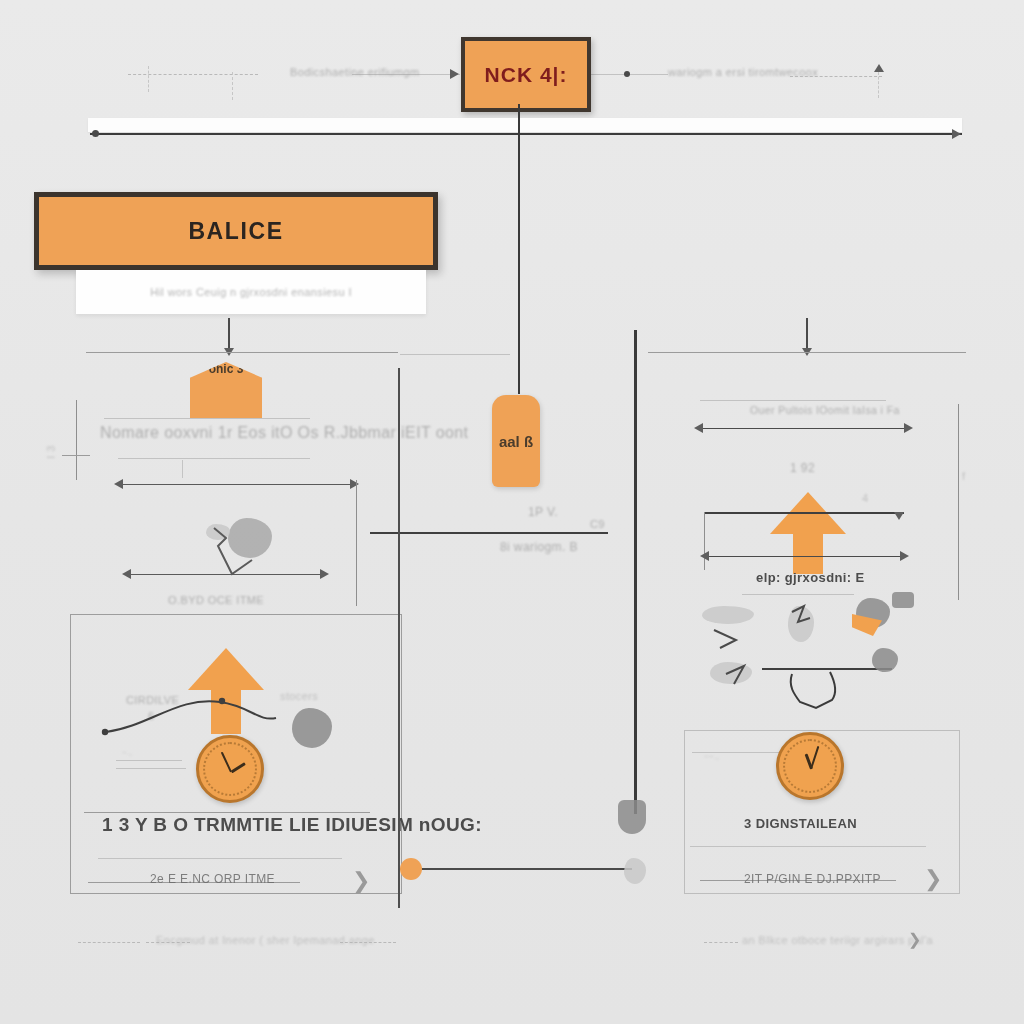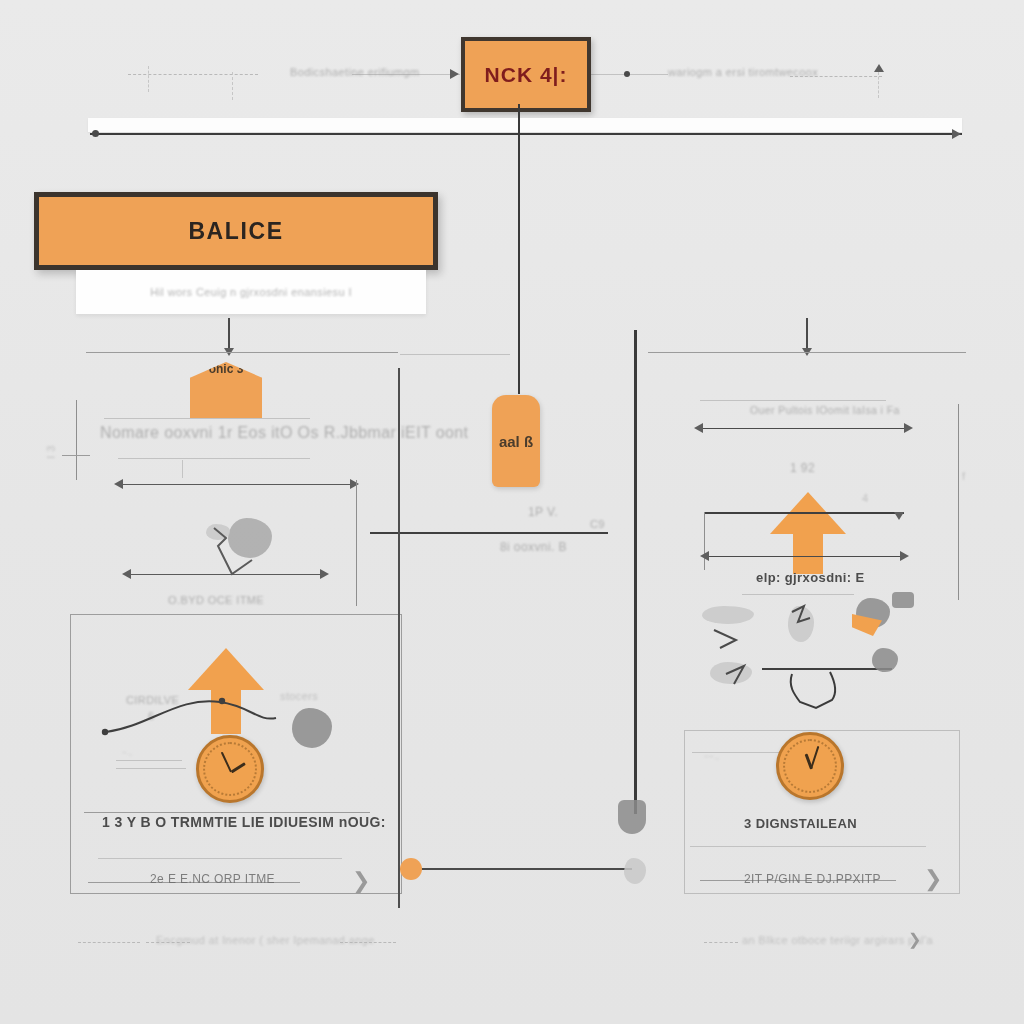--- a/index.html
+++ b/index.html
@@ -218,39 +218,39 @@
     <div class="tickring"></div>
     <div class="hand" style="left:50%;top:18px;width:3px;height:16px;transform:rotate(58deg);"></div>
     <div class="hand" style="left:50%;top:12px;width:2px;height:22px;transform:rotate(-25deg);"></div>
   </div>
 
   <div class="hline faint" style="left:116px;top:760px;width:66px;"></div>
   <div class="hline faint" style="left:116px;top:768px;width:70px;"></div>
   <div class="blurtext vfaint" style="left:122px;top:748px;font-size:8px;">~.,</div>
 
   <div class="hline thin" style="left:84px;top:812px;width:286px;"></div>
-  <div class="blurtext dark" style="left:102px;top:814px;font-size:14px;">1 3 Y B O TRMMTIE LIE IDIUESIM nOUG:</div>
+  <div class="blurtext dark" style="left:102px;top:814px;font-size:19px;">1 3 Y B O TRMMTIE LIE IDIUESIM nOUG:</div>
 
   <div class="hline faint" style="left:98px;top:858px;width:244px;"></div>
   <div class="hline thin" style="left:88px;top:882px;width:212px;"></div>
   <div class="blurtext" style="left:150px;top:872px;font-size:12px;">2e E E.NC ORP ITME</div>
   <div class="chev" style="left:352px;top:868px;">❯</div>
 
   <div class="hline dash" style="left:78px;top:942px;width:62px;"></div>
   <div class="hline dash" style="left:146px;top:942px;width:44px;"></div>
   <div class="blurtext vfaint" style="left:156px;top:934px;font-size:11px;">Encgmud at Inenor ( sher Ipemanad ange</div>
   <div class="hline dash" style="left:340px;top:942px;width:56px;"></div>
 
   <div class="pill" style="left:492px;top:395px;width:48px;height:92px;">
     <span>aal ß</span>
   </div>
   <div class="blurtext faint" style="left:528px;top:505px;font-size:12px;">1P V.</div>
   <div class="hline" style="left:370px;top:532px;width:238px;border-top:2px solid #3f3f3f;"></div>
   <div class="blurtext faint" style="left:590px;top:518px;font-size:11px;">C9</div>
-  <div class="blurtext faint" style="left:500px;top:540px;font-size:12px;">8i ooxvni. B</div>
+  <div class="blurtext faint" style="left:500px;top:540px;font-size:12px;">8i wariogm. B</div>
 
   <div class="vline" style="left:398px;top:368px;height:540px;border-left:2px solid #4e4e4e;"></div>
   <div class="vline" style="left:634px;top:330px;height:236px;border-left:3px solid #3a3a3a;"></div>
   <div class="vline" style="left:634px;top:534px;height:280px;border-left:3px solid #3a3a3a;"></div>
 
   <div class="hline" style="left:400px;top:868px;width:232px;border-top:2px solid #4a4a4a;"></div>
   <div class="dot" style="left:400px;top:858px;width:22px;height:22px;background:#efa256;"></div>
   <div class="blob light" style="left:624px;top:858px;width:22px;height:26px;"></div>
   <div class="blob dark" style="left:618px;top:800px;width:28px;height:34px;border-radius:6px 6px 14px 14px;"></div>
 

